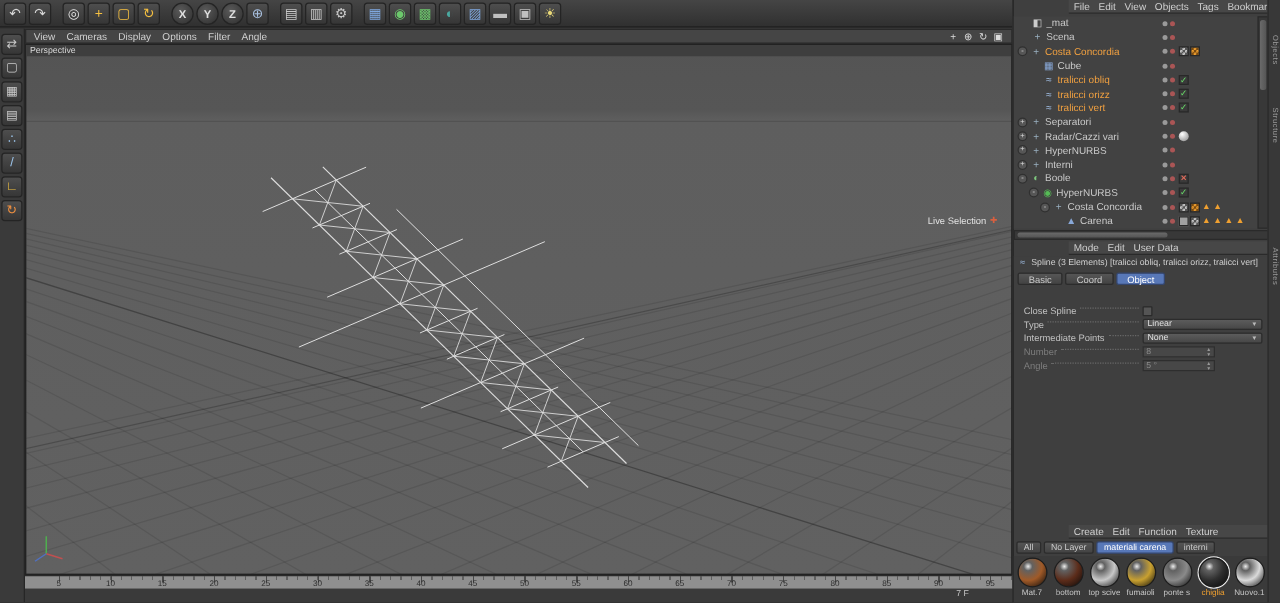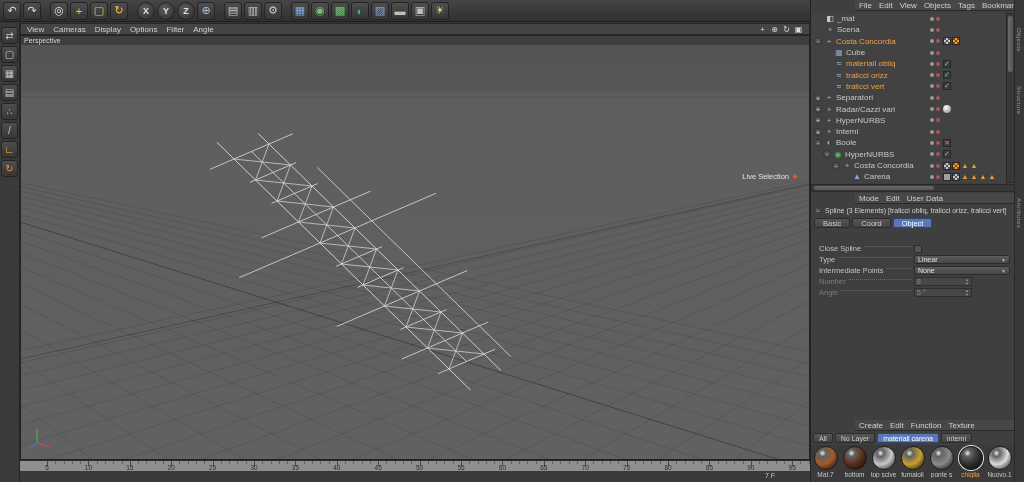--- a/index.html
+++ b/index.html
@@ -345,21 +345,21 @@
           <span class="ticon" style="color: rgb(136, 168, 216);">▦</span>
           <span class="lbl">Cube</span>
           <span class="rowr">
             <span class="dot" style="background: rgb(154, 154, 154);"></span>
             <span class="dot" style="background: rgb(170, 85, 85);"></span>
           </span>
         </div>
         <div class="om-row orange" style="padding-left: 12px;">
           <span class="exp-spacer"></span>
           <span class="ticon" style="color: rgb(168, 200, 240);">≈</span>
-          <span class="lbl">materiali obliq</span>
+          <span class="lbl">tralicci obliq</span>
           <span class="rowr">
             <span class="dot" style="background: rgb(154, 154, 154);"></span>
             <span class="dot" style="background: rgb(170, 85, 85);"></span>
             <span class="tag check">✓</span>
           </span>
         </div>
         <div class="om-row orange" style="padding-left: 12px;">
           <span class="exp-spacer"></span>
           <span class="ticon" style="color: rgb(168, 200, 240);">≈</span>
           <span class="lbl">tralicci orizz</span>

